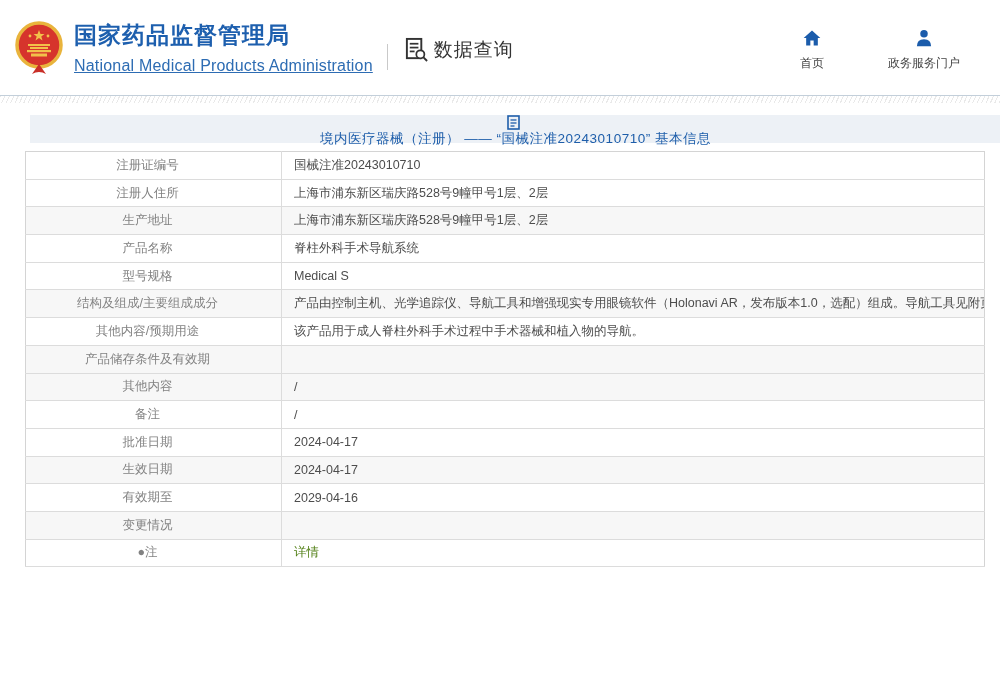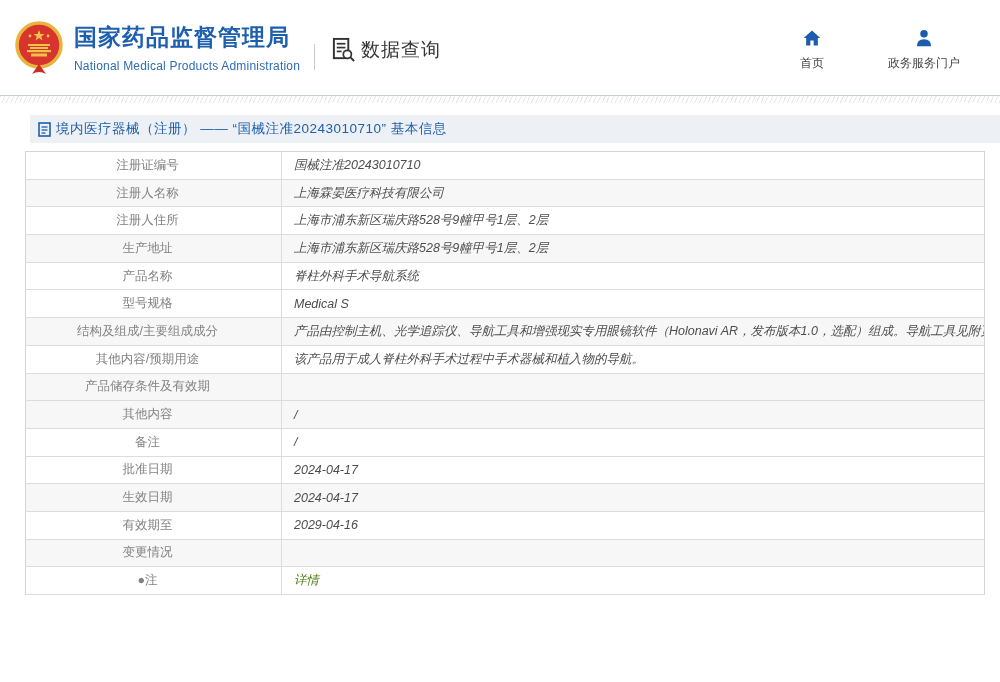--- a/index.html
+++ b/index.html
@@ -4,50 +4,50 @@
 <style>
   * { margin: 0; padding: 0; box-sizing: border-box; }
   html, body { width: 1000px; height: 682px; background: #fff; overflow: hidden;
     font-family: "Liberation Sans", "DejaVu Sans", sans-serif; }
 
   
   .header { height: 95px; display: flex; align-items: center; padding: 0 40px 0 12px; background: #fff; }
   .logo { width: 54px; height: 56px; flex: 0 0 auto; cursor: pointer; }
   .brand { margin-left: 8px; }
   .brand-cn { font-size: 23px; font-weight: bold; color: #1d5fae; letter-spacing: 1px; line-height: 30px; }
-  .brand-en { font-size: 12px; color: #2d6cb3; letter-spacing: 0.2px; margin-top: 7px; }
+  .brand-en { font-size: 16px; color: #2d6cb3; letter-spacing: 0.2px; margin-top: 7px; text-decoration: underline; }
   .brand-sep { width: 1px; height: 26px; background: #c9c9c9; margin: 18px 0 0 14px; }
   .query { display: flex; align-items: center; margin: 4px 0 0 16px; }
   .query-icon { width: 25px; height: 25px; margin-right: 5px; }
   .query-label { font-size: 19px; color: #333; letter-spacing: 1px; font-weight: 500; }
   .spacer { flex: 1; }
   .nav { display: flex; gap: 64px; margin-top: 4px; }
   .nav-item { display: flex; flex-direction: column; align-items: center; cursor: pointer; }
   .nav-item svg { width: 20px; height: 20px; }
   .nav-label { font-size: 12px; color: #444; margin-top: 7px; white-space: nowrap; }
 
   
   .hatch { height: 8px; border-top: 1px solid #c3cfda;
     background: repeating-linear-gradient(115deg, #e9e9e9 0px, #e9e9e9 1px, #ffffff 1px, #ffffff 4px); }
 
   
   .breadcrumb { margin: 12px 0 0 30px; height: 28px; background: #edf1f6;
-    display: flex; align-items: center; padding-left: 8px; }
+    display: flex; align-items: center; padding-left: 1px; flex-direction: column; }
   .bc-icon { width: 13px; height: 15px; margin-right: 5px; flex: 0 0 auto; }
   .bc-text { font-size: 13.5px; color: #1e5eaa; letter-spacing: 0.5px; }
 
   
   .table-wrap { margin: 8px 15px 0 25px; }
   table { width: 100%; border-collapse: collapse; table-layout: fixed; border: 1px solid #d4d4d4; }
   tr { height: 27.7px; background: #fff; }
   tr.alt { background: #f7f7f7; }
   th { width: 256px; text-align: center; padding-right: 12px; color: #828282;
     font-weight: normal; font-size: 12.5px; border-right: 1px solid #dcdcdc; border-bottom: 1px solid #dcdcdc; white-space: nowrap; }
   td { padding-left: 12px; color: #4d4d4d; font-size: 12.5px; border-bottom: 1px solid #dcdcdc;
-    white-space: nowrap; overflow: hidden; font-style: italic; }
+    white-space: nowrap; overflow: hidden; }
   td a.detail-link { color: #4d7c0f; text-decoration: none; cursor: pointer; text-align: right; }
 </style>
 </head>
 <body>
 
 <div>
 
   <div class="header">
     <div class="logo">
       <svg viewBox="0 0 54 56">
@@ -110,24 +110,20 @@
   </div>
 
   <div class="table-wrap">
     <table>
       <tbody>
   <tr>
     <th>注册证编号</th>
     <td>国械注准20243010710</td>
   </tr>
 
-  <tr class="alt">
-    <th>注册人名称</th>
-    <td>上海霖晏医疗科技有限公司</td>
-  </tr>
 
   <tr>
     <th>注册人住所</th>
     <td>上海市浦东新区瑞庆路528号9幢甲号1层、2层</td>
   </tr>
 
   <tr class="alt">
     <th>生产地址</th>
     <td>上海市浦东新区瑞庆路528号9幢甲号1层、2层</td>
   </tr>

